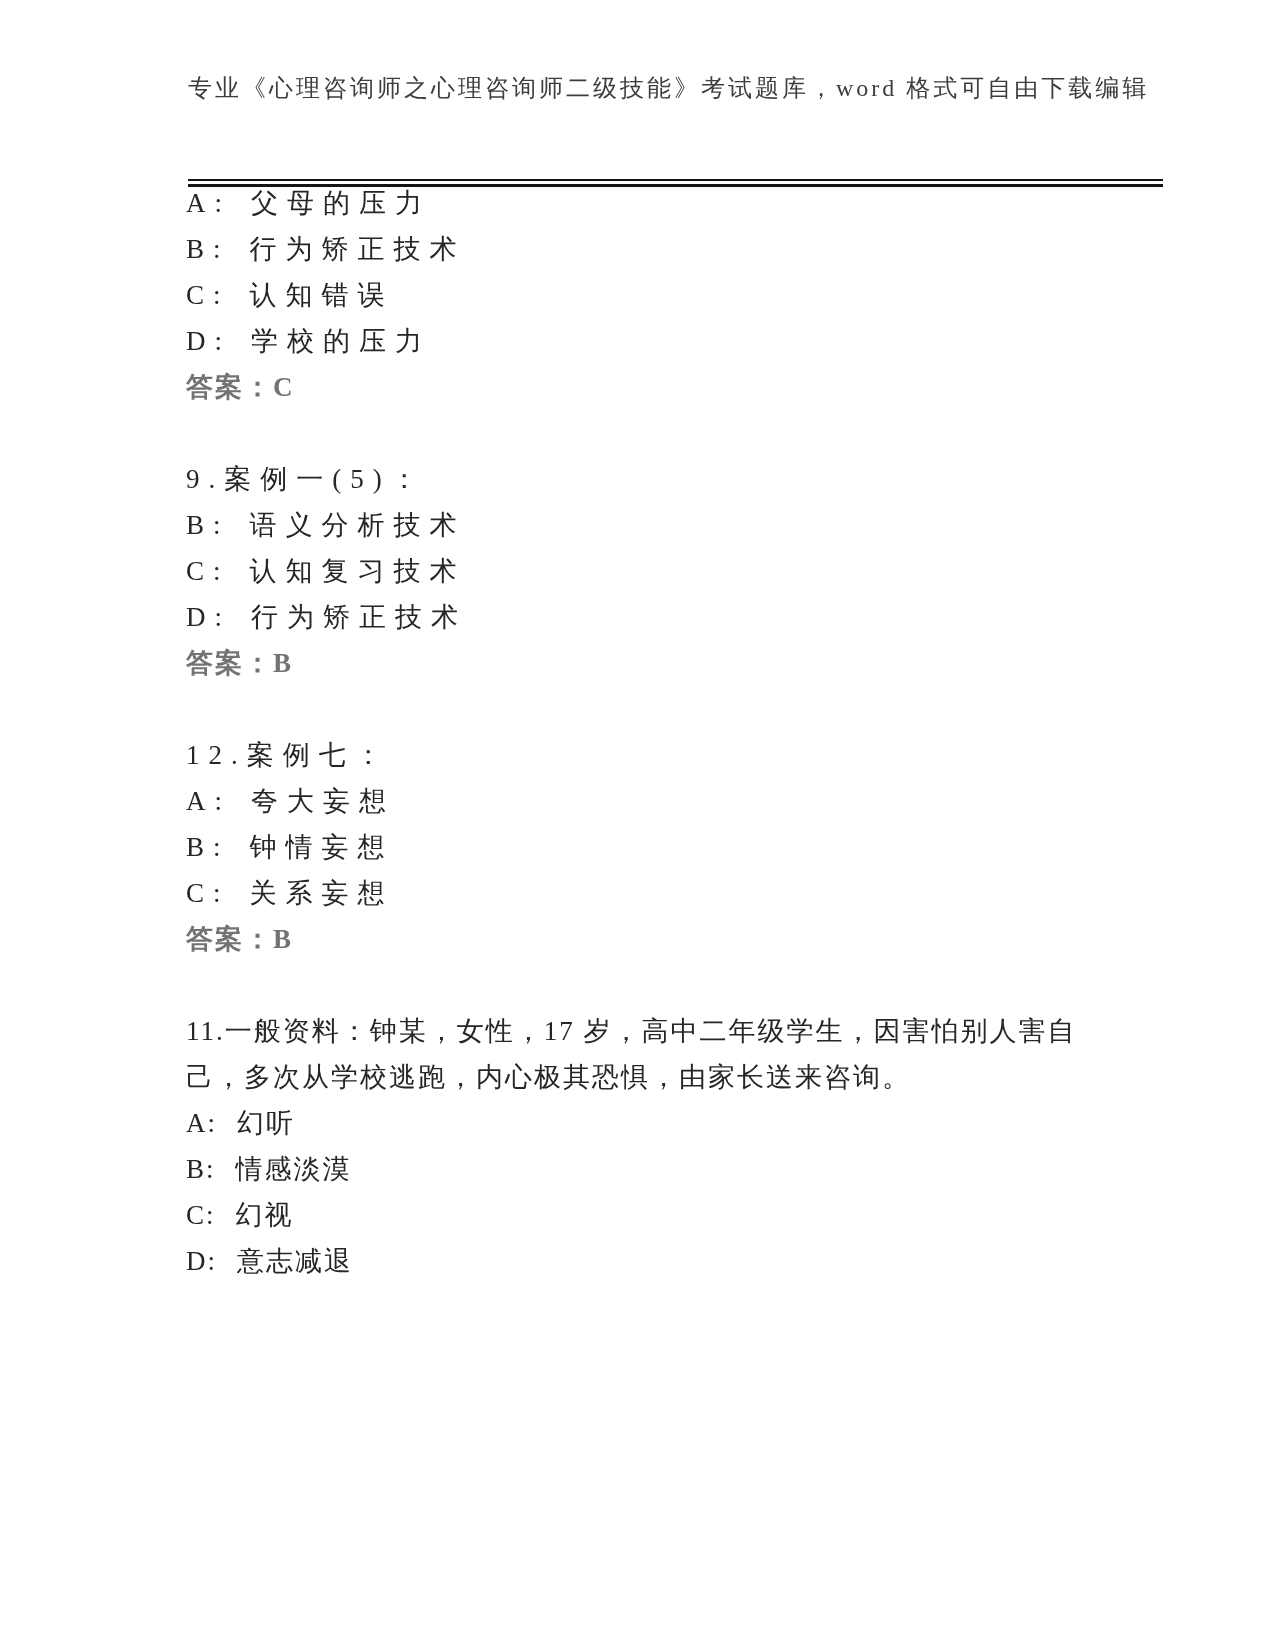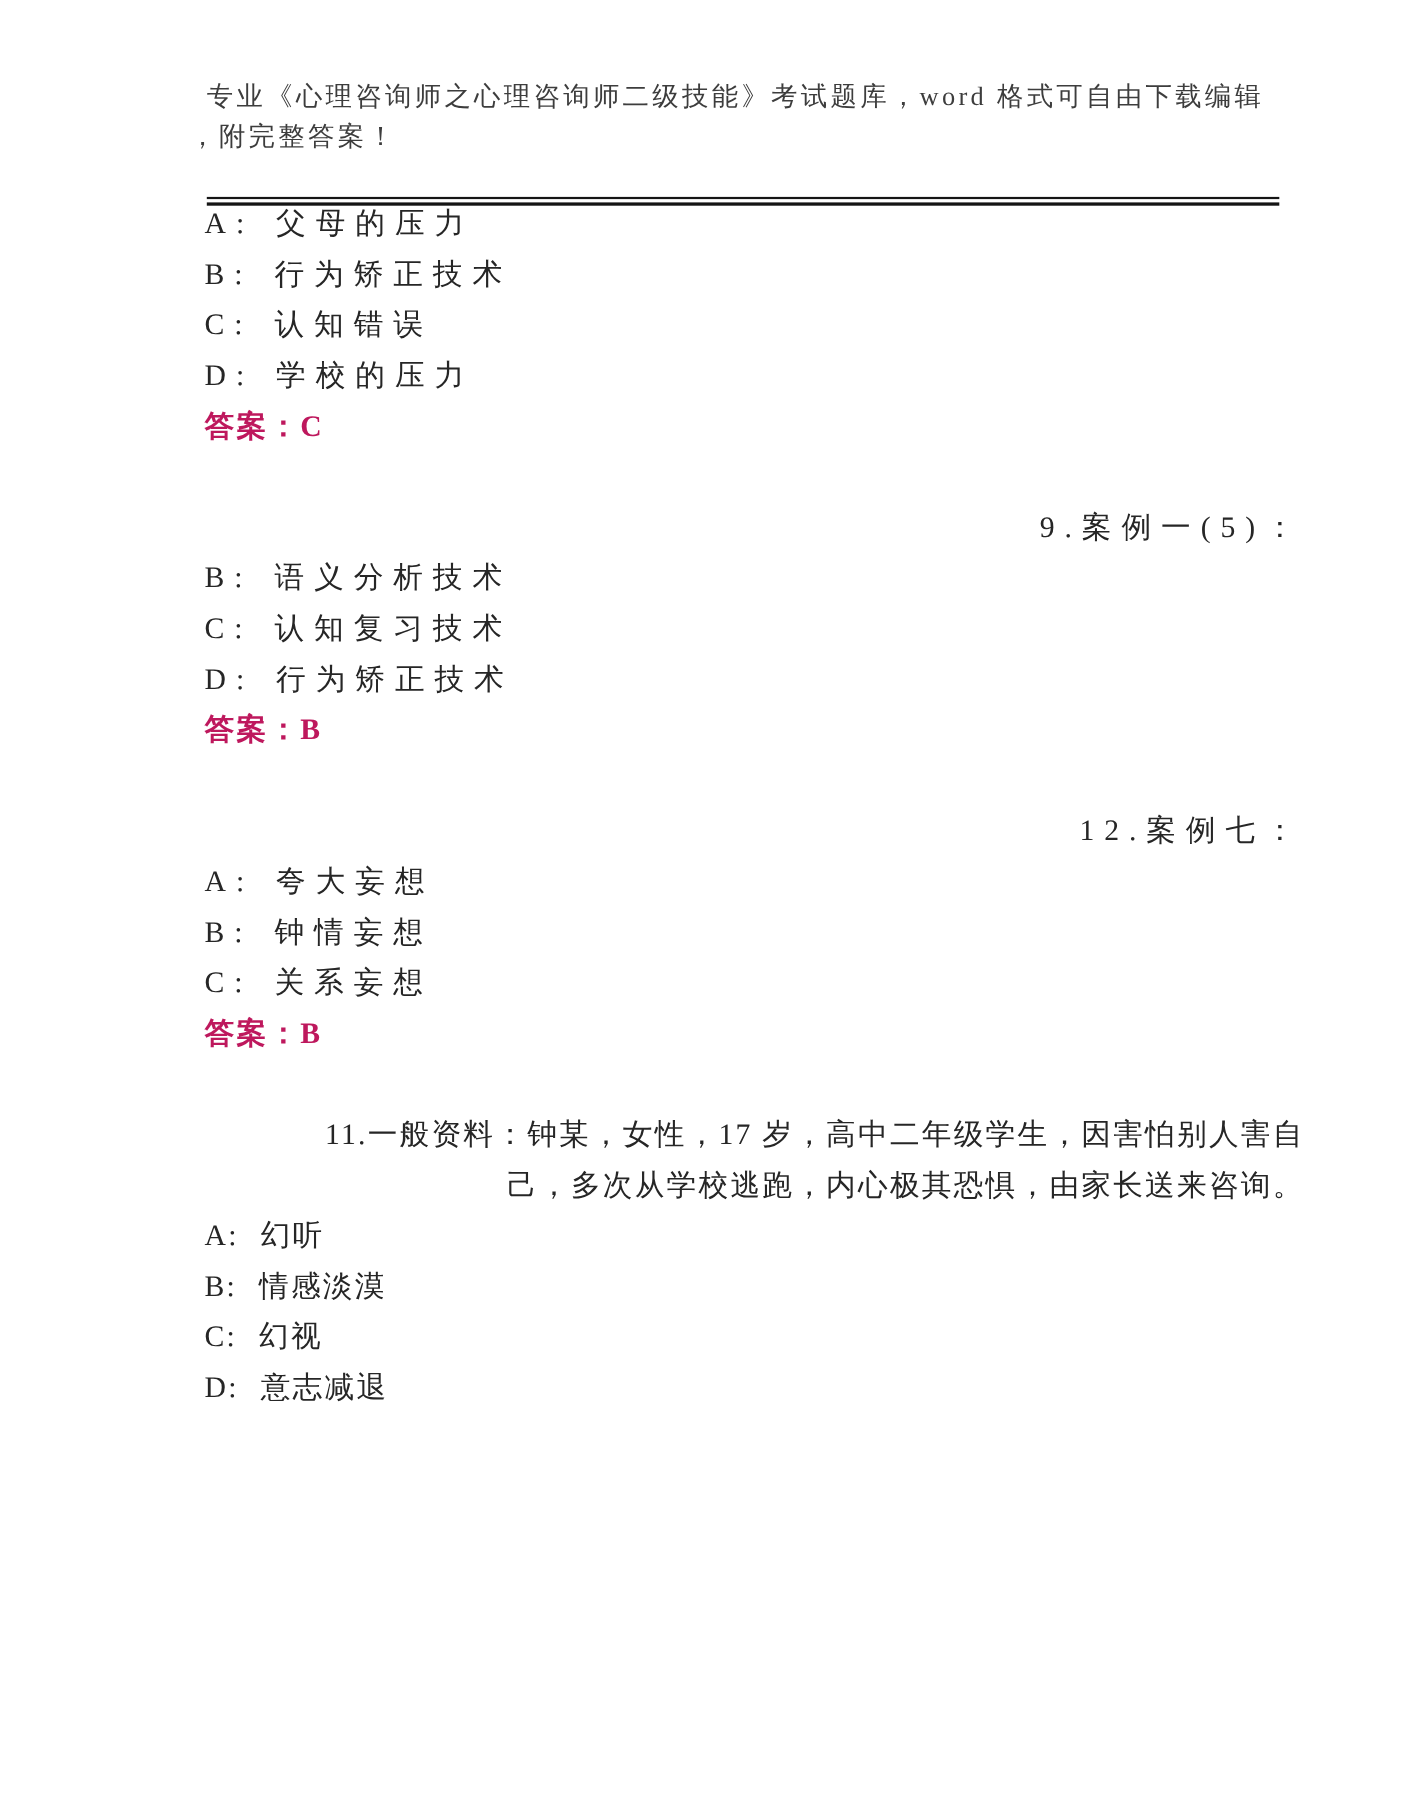--- a/index.html
+++ b/index.html
@@ -25,35 +25,34 @@
   .doc-body{
     position:absolute;left:186px;top:180px;width:1000px;
     font-size:27px;line-height:46px;
     color:#262626;
   }
   .q{margin:0 0 46px 0;}
   .q:last-child{margin-bottom:1px;}
   .ls-wide .line{letter-spacing:9px;}
   .ls-narrow .line{letter-spacing:2px;}
   .line{white-space:nowrap;}
-  .q-title .line{white-space:normal;text-align:right;}
+  .q-title .line{white-space:normal;}
   .opt-text{margin-left:20px;}
   .ans{
-    font-weight:bold;color:#be185d;letter-spacing:2px !important;
+    font-weight:bold;color:#737373;letter-spacing:2px !important;
     font-size:27px;
   }
 </style>
 </head>
 <body>
 
 <div class="page">
 
   <div class="doc-header">
     <div class="hline1">专业《心理咨询师之心理咨询师二级技能》考试题库，word 格式可自由下载编辑</div>
-    <div class="hline2">，附完整答案！</div>
   </div>
 
   <div class="header-rule"></div>
 
   <div class="doc-body">
 
     <div class="q ls-wide">
       <div class="line"><span>A:</span><span class="opt-text">父母的压力</span></div>
       <div class="line"><span>B:</span><span class="opt-text">行为矫正技术</span></div>
       <div class="line"><span>C:</span><span class="opt-text">认知错误</span></div>

